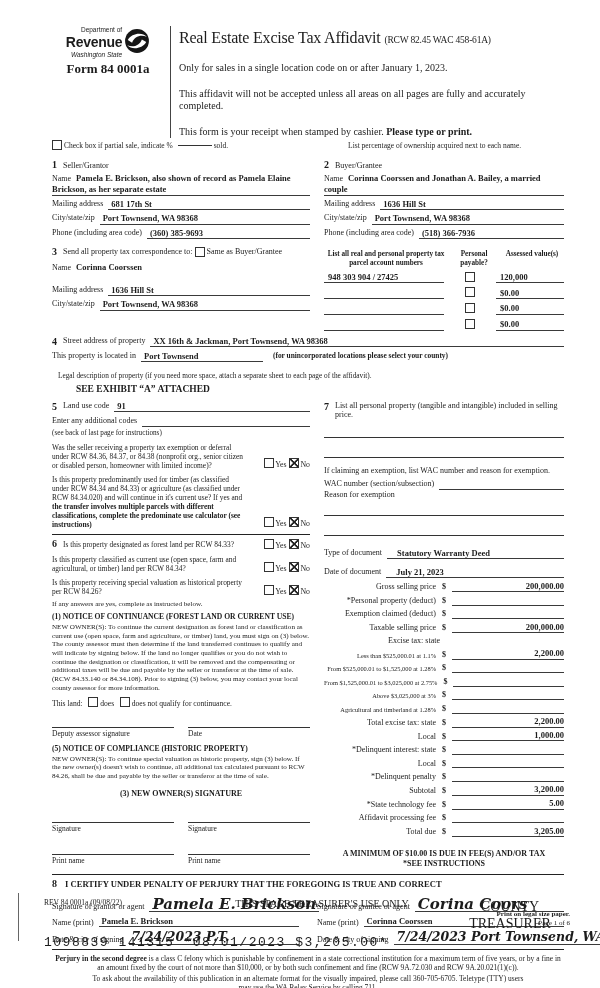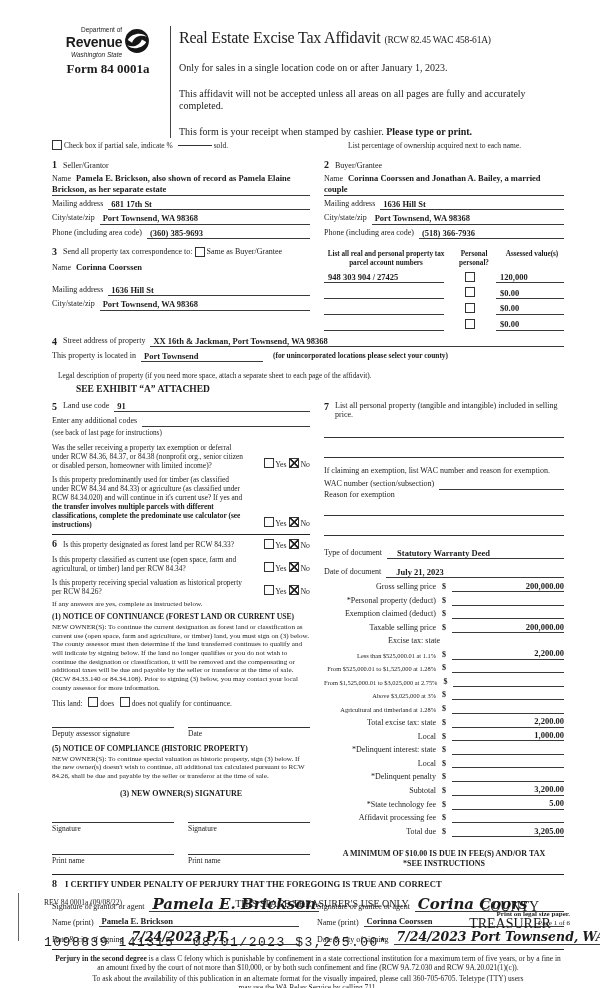--- a/index.html
+++ b/index.html
@@ -166,21 +166,21 @@
           <span class="fill">1636 Hill St</span>
         </div>
       <div class="row">
           <span class="lbl">City/state/zip</span>
           <span class="fill">Port Townsend, WA 98368</span>
         </div>
     </div>
     <div class="col-r">
       <div class="ptable-h">
         <span class="c1 b">List all real and personal property tax parcel account numbers</span>
-        <span class="c2 b">Personal personal?</span>
+        <span class="c2 b">Personal payable?</span>
         <span class="c3 b">Assessed value(s)</span>
       </div>
       <div class="prow">
         <span class="num">948 303 904 / 27425</span>
         <span class="pp"><span class="cb"></span></span>
         <span class="val">120,000</span>
       </div>
       <div class="prow">
         <span class="num"></span>
         <span class="pp"><span class="cb"></span></span>

